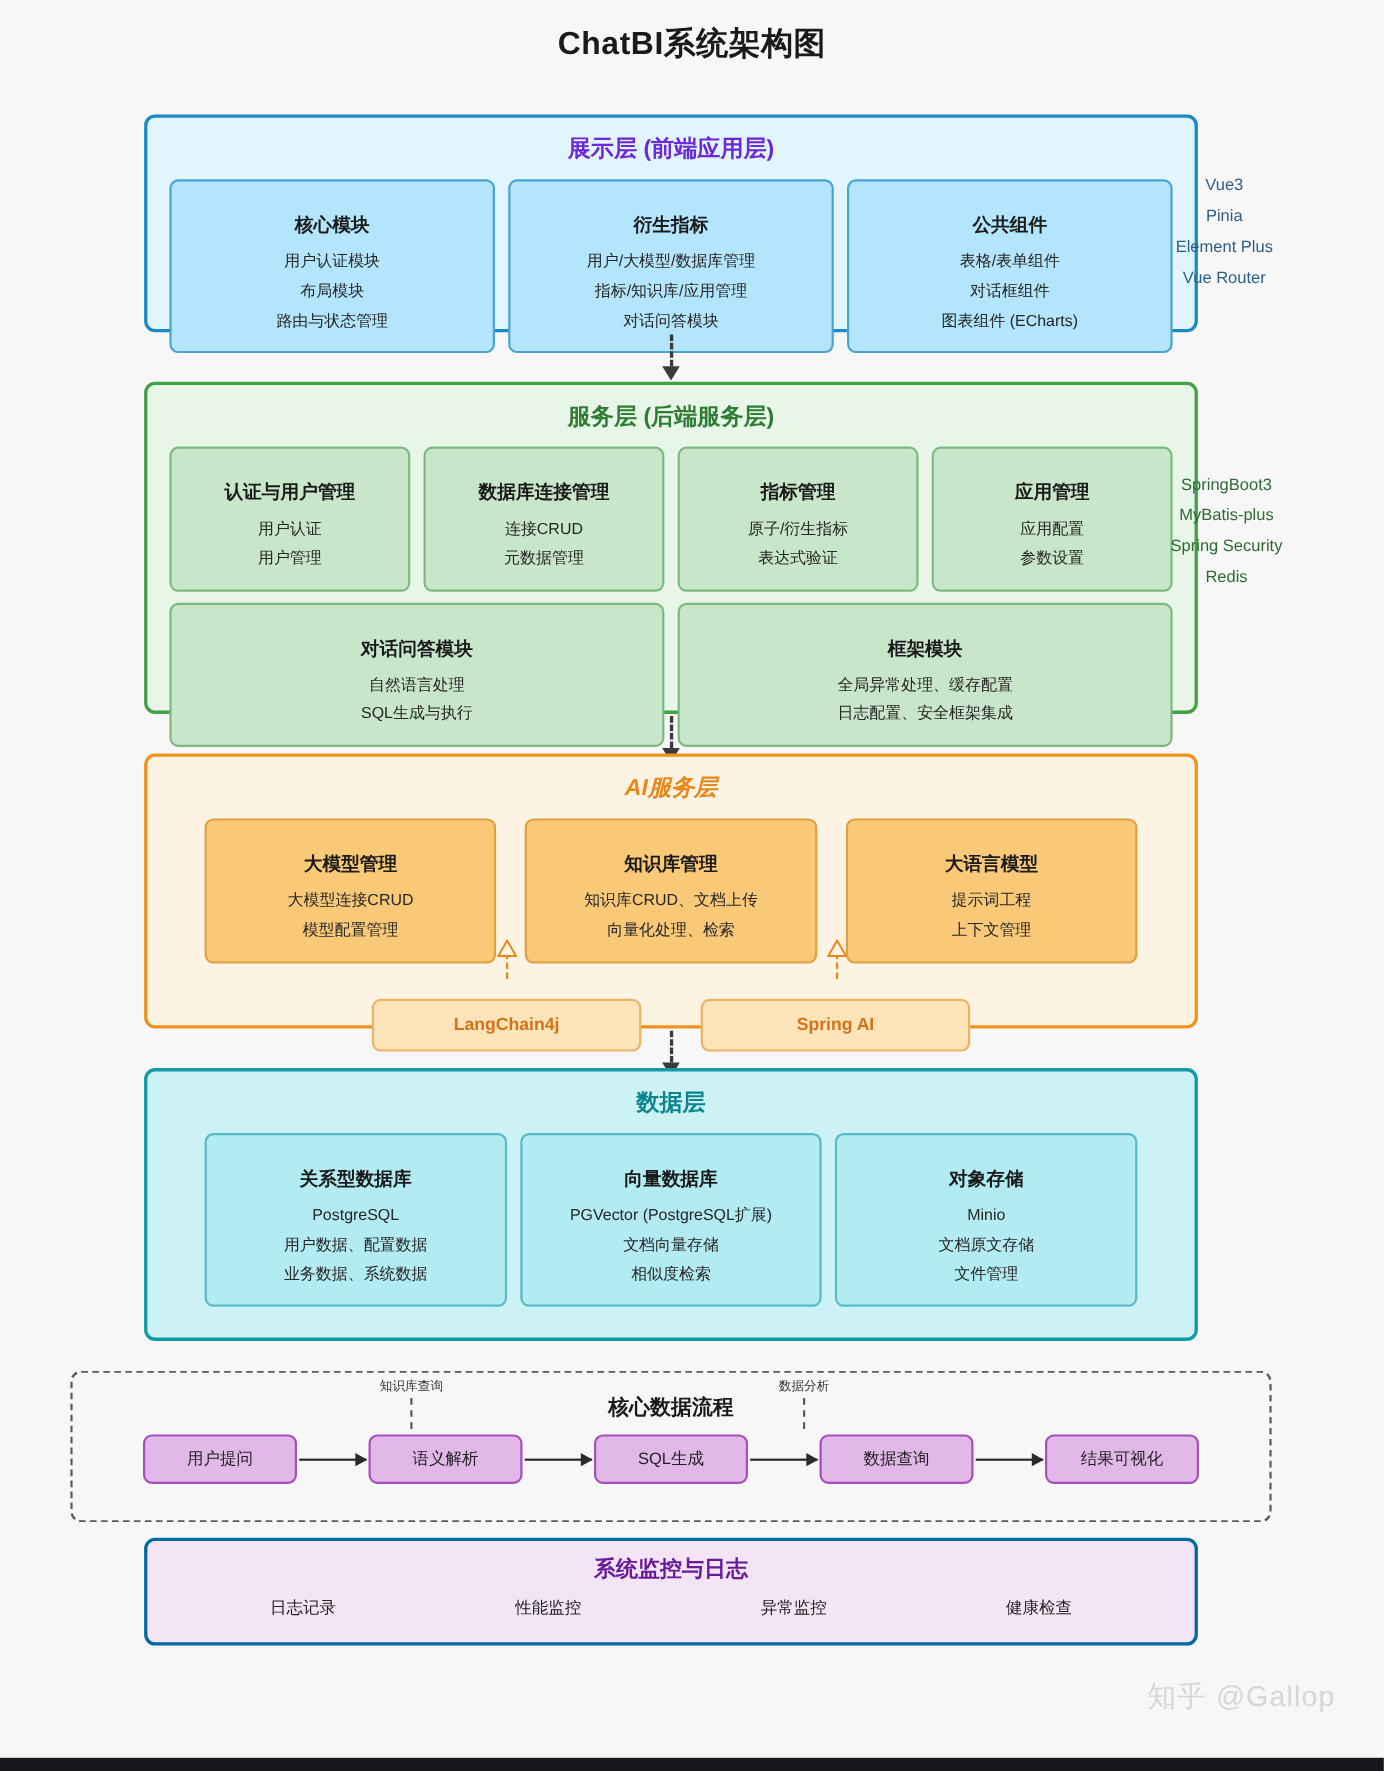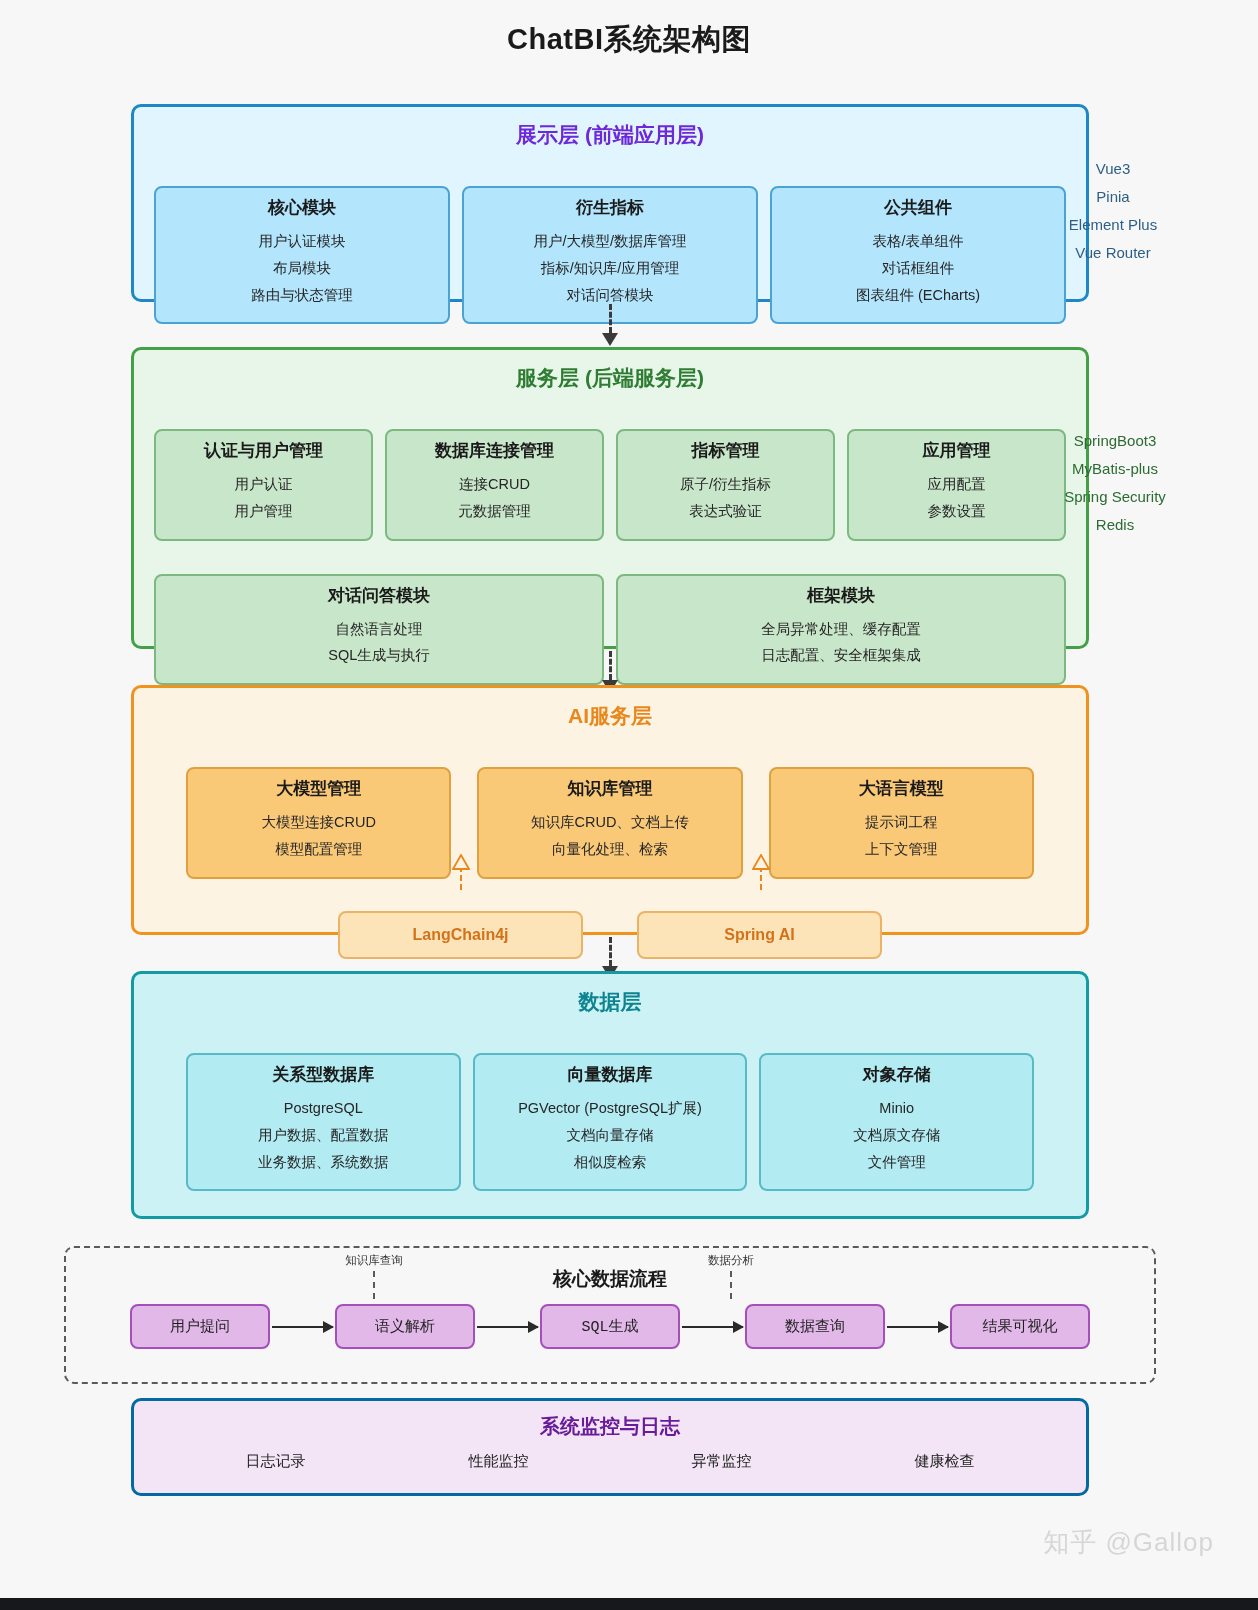--- a/index.html
+++ b/index.html
@@ -42,22 +42,21 @@
     gap: 12px;
     padding: 0 20px 18px 20px;
   }
   .cards.second-row { padding-top: 0; }
   .card {
     flex: 1;
     border-radius: 8px;
     border-width: 2px;
     border-style: solid;
     text-align: center;
-    padding: 8px 6px 14px 6px;
-    margin-top: 23px;
+    padding: 28px 6px 14px 6px;
   }
   .card-title {
     font-size: 17px;
     font-weight: bold;
     color: #1a1a1a;
     margin-bottom: 9px;
   }
   .card-line {
     font-size: 14.5px;
     color: #262626;
@@ -72,21 +71,21 @@
 
   
   #service { left: 131px; top: 347px; width: 958px; height: 302px;
     background: #e8f5e9; border-color: #43a047; }
   #service .layer-title { color: #2e7d32; }
   #service .card { background: #c8e6c9; border-color: #7cb97f; }
 
   
   #ai { left: 131px; top: 685px; width: 958px; height: 250px;
     background: #fdf3e3; border-color: #f0921f; }
-  #ai .layer-title { color: #e8871b; }
+  #ai .layer-title { color: #e8871b; font-style: italic; }
   #ai .card { background: #fac978; border-color: #e0a040; }
   .ai-sub-row {
     display: flex;
     gap: 54px;
     padding: 0 200px;
     margin-top: 36px;
   }
   .ai-sub {
     flex: 1;
     background: #fde3b8;
@@ -159,21 +158,20 @@
   }
   .flow-box {
     width: 140px;
     background: #e1b8e8;
     border: 2px solid #a44fba;
     border-radius: 8px;
     text-align: center;
     font-size: 15px;
     color: #1f1f1f;
     padding: 11px 2px;
-    font-family: Liberation Mono, monospace;
   }
   .flow-arrow {
     flex: 1;
     height: 2px;
     background: #2a2a2a;
     position: relative;
     margin: 0 2px;
   }
   .flow-arrow::after {
     content: "";

